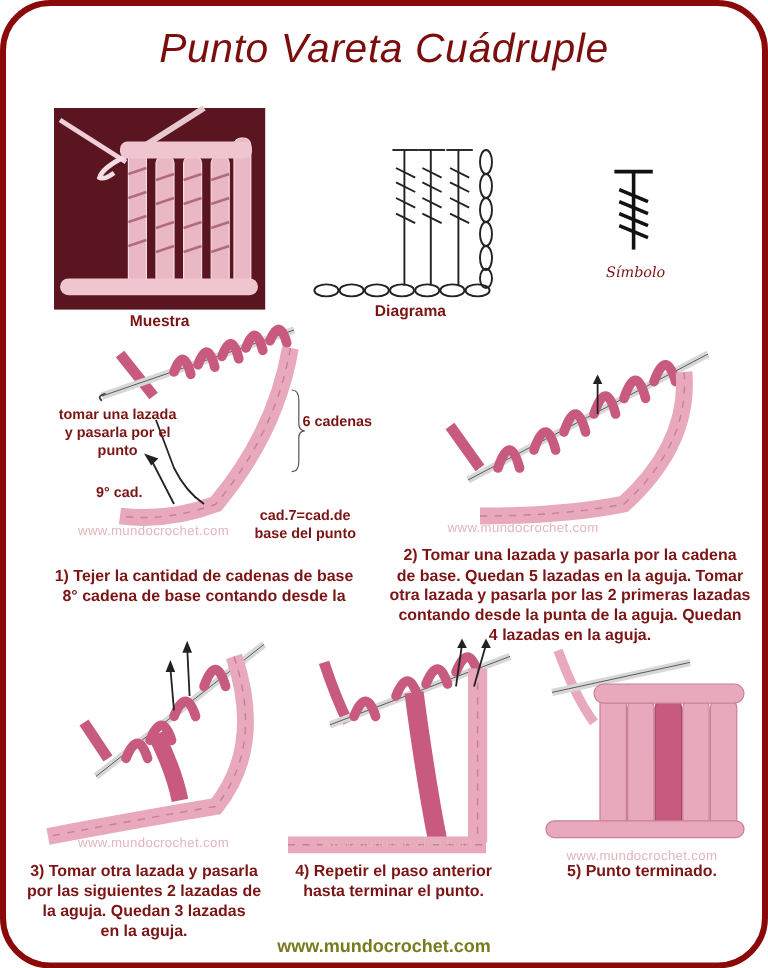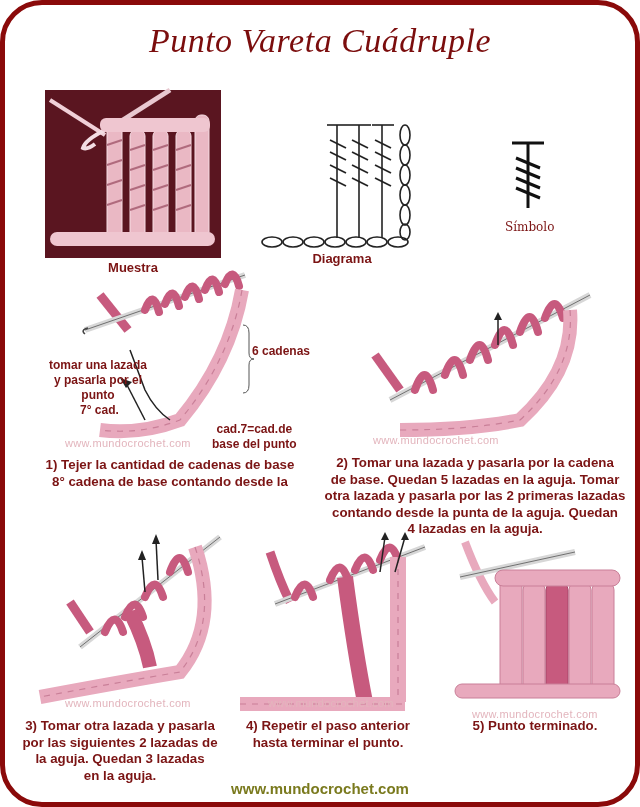--- a/index.html
+++ b/index.html
@@ -4,37 +4,37 @@
 <style>
   html, body { margin: 0; padding: 0; background: #ffffff; }
   body { width: 640px; height: 807px; position: relative; overflow: hidden; font-family: "Liberation Sans", sans-serif; }
   .frame {
     position: absolute; left: 0; top: 0; width: 640px; height: 807px;
     box-sizing: border-box; border: 5px solid #8a0a0a; border-radius: 42px;
     background: #ffffff;
   }
   .title {
     position: absolute; left: 0; width: 640px; top: 22px; text-align: center;
-    font-family: Liberation Serif, serif; font-size: 34px; color: #7b0d0d;
+    font-family: Liberation Sans, sans-serif; font-size: 34px; color: #7b0d0d;
     letter-spacing: 0.5px; font-style: italic;
   }
   .caption-red { color: #7b1414; font-weight: bold; font-family: "Liberation Sans", sans-serif; }
   .small-label { position: absolute; font-size: 13px; text-align: center; }
   .step-text {
     position: absolute; font-size: 13.3px; line-height: 16.5px; text-align: center;
     color: #7b1414; font-weight: bold; font-family: "Liberation Sans", sans-serif;
   }
   .annot { position: absolute; font-size: 12px; line-height: 15px; color: #7b1414; font-weight: bold; }
   .watermark { position: absolute; font-size: 11px; color: #e3b5bd; letter-spacing: 0.3px; }
   .footer-url {
     position: absolute; left: 0; width: 640px; top: 780px; text-align: center;
     font-size: 15px; font-weight: bold; color: #7a7a1e;
   }
   svg { position: absolute; overflow: visible; }
-  .simbolo { position: absolute; font-family: "DejaVu Serif", serif; font-size: 12px; color: #7b1414; }
+  .simbolo { position: absolute; font-family: "DejaVu Serif", serif; font-style: italic; font-size: 12px; color: #7b1414; }
 </style>
 </head>
 <body>
 
 <div class="frame"></div>
 
 <div class="title">Punto Vareta Cuádruple</div>
 
 <svg style="left:45px;top:90px;" width="176" height="168" viewBox="0 0 176 168">
   <rect x="0" y="0" width="176" height="168" fill="#5a1520"></rect>
@@ -138,34 +138,34 @@
       <path d="M145 20 q8 -22 14 2"></path>
       <path d="M165 14 q8 -20 14 2"></path>
   </g>
   <path d="M182 20 Q170 90 120 150 Q80 165 40 160" stroke="#e8a9bd" stroke-width="14" fill="none"></path>
   <path d="M182 20 Q170 90 120 150 Q80 165 40 160" stroke="#c97f98" stroke-width="1.2" stroke-dasharray="6 6" fill="none"></path>
   <path d="M110 150 Q95 140 85 120 L70 80" stroke="#222" stroke-width="1.5" fill="none"></path>
   <path d="M67 115 L85 150" stroke="#222" stroke-width="1.5" fill="none"></path>
   <polygon points="60,108 72,112 66,118" fill="#222"></polygon>
   <path d="M183 55 q6 0 6 8 v20 q0 6 5 6 q-5 0 -5 6 v20 q0 8 -6 8" stroke="#555" stroke-width="1" fill="none"></path>
 </svg>
-<div class="annot" style="left:38px;top:338px;text-align:center;width:120px;margin-top:20px;">
+<div class="annot" style="left:38px;top:338px;text-align:center;width:120px;">
   <div>tomar una lazada</div>
   <div>y pasarla por el</div>
   <div>punto</div>
 </div>
 <div class="annot" style="left:252px;top:344px;">6 cadenas</div>
-<div class="annot" style="left:80px;top:403px;">7° cad.</div>
+<div class="annot" style="left:80px;top:403px;">9° cad.</div>
 <div class="annot" style="left:212px;top:422px;text-align:center;">
   <div>cad.7=cad.de</div>
   <div>base del punto</div>
 </div>
 <div class="watermark" style="left:65px;top:437px;">www.mundocrochet.com</div>
 
-<div class="step-text" style="left:25px;top:457px;width:290px;">
+<div class="step-text" style="left:25px;top:472px;width:290px;">
   <div>1) Tejer la cantidad de cadenas de base</div>
   <div>8° cadena de base contando desde la</div>
 </div>
 
 <svg style="left:370px;top:290px;" width="230" height="150" viewBox="0 0 230 150">
   <path d="M5 65 L30 100" stroke="#c75a7e" stroke-width="9" fill="none"></path>
   <line x1="20" y1="110" x2="220" y2="5" stroke="#d7d7d7" stroke-width="6"></line>
   <line x1="20" y1="110" x2="220" y2="5" stroke="#555" stroke-width="0.8"></line>
   <g stroke="#c75a7e" stroke-width="8" fill="none" stroke-linecap="round">
     <path d="M45 100 q10 -30 18 0"></path>

